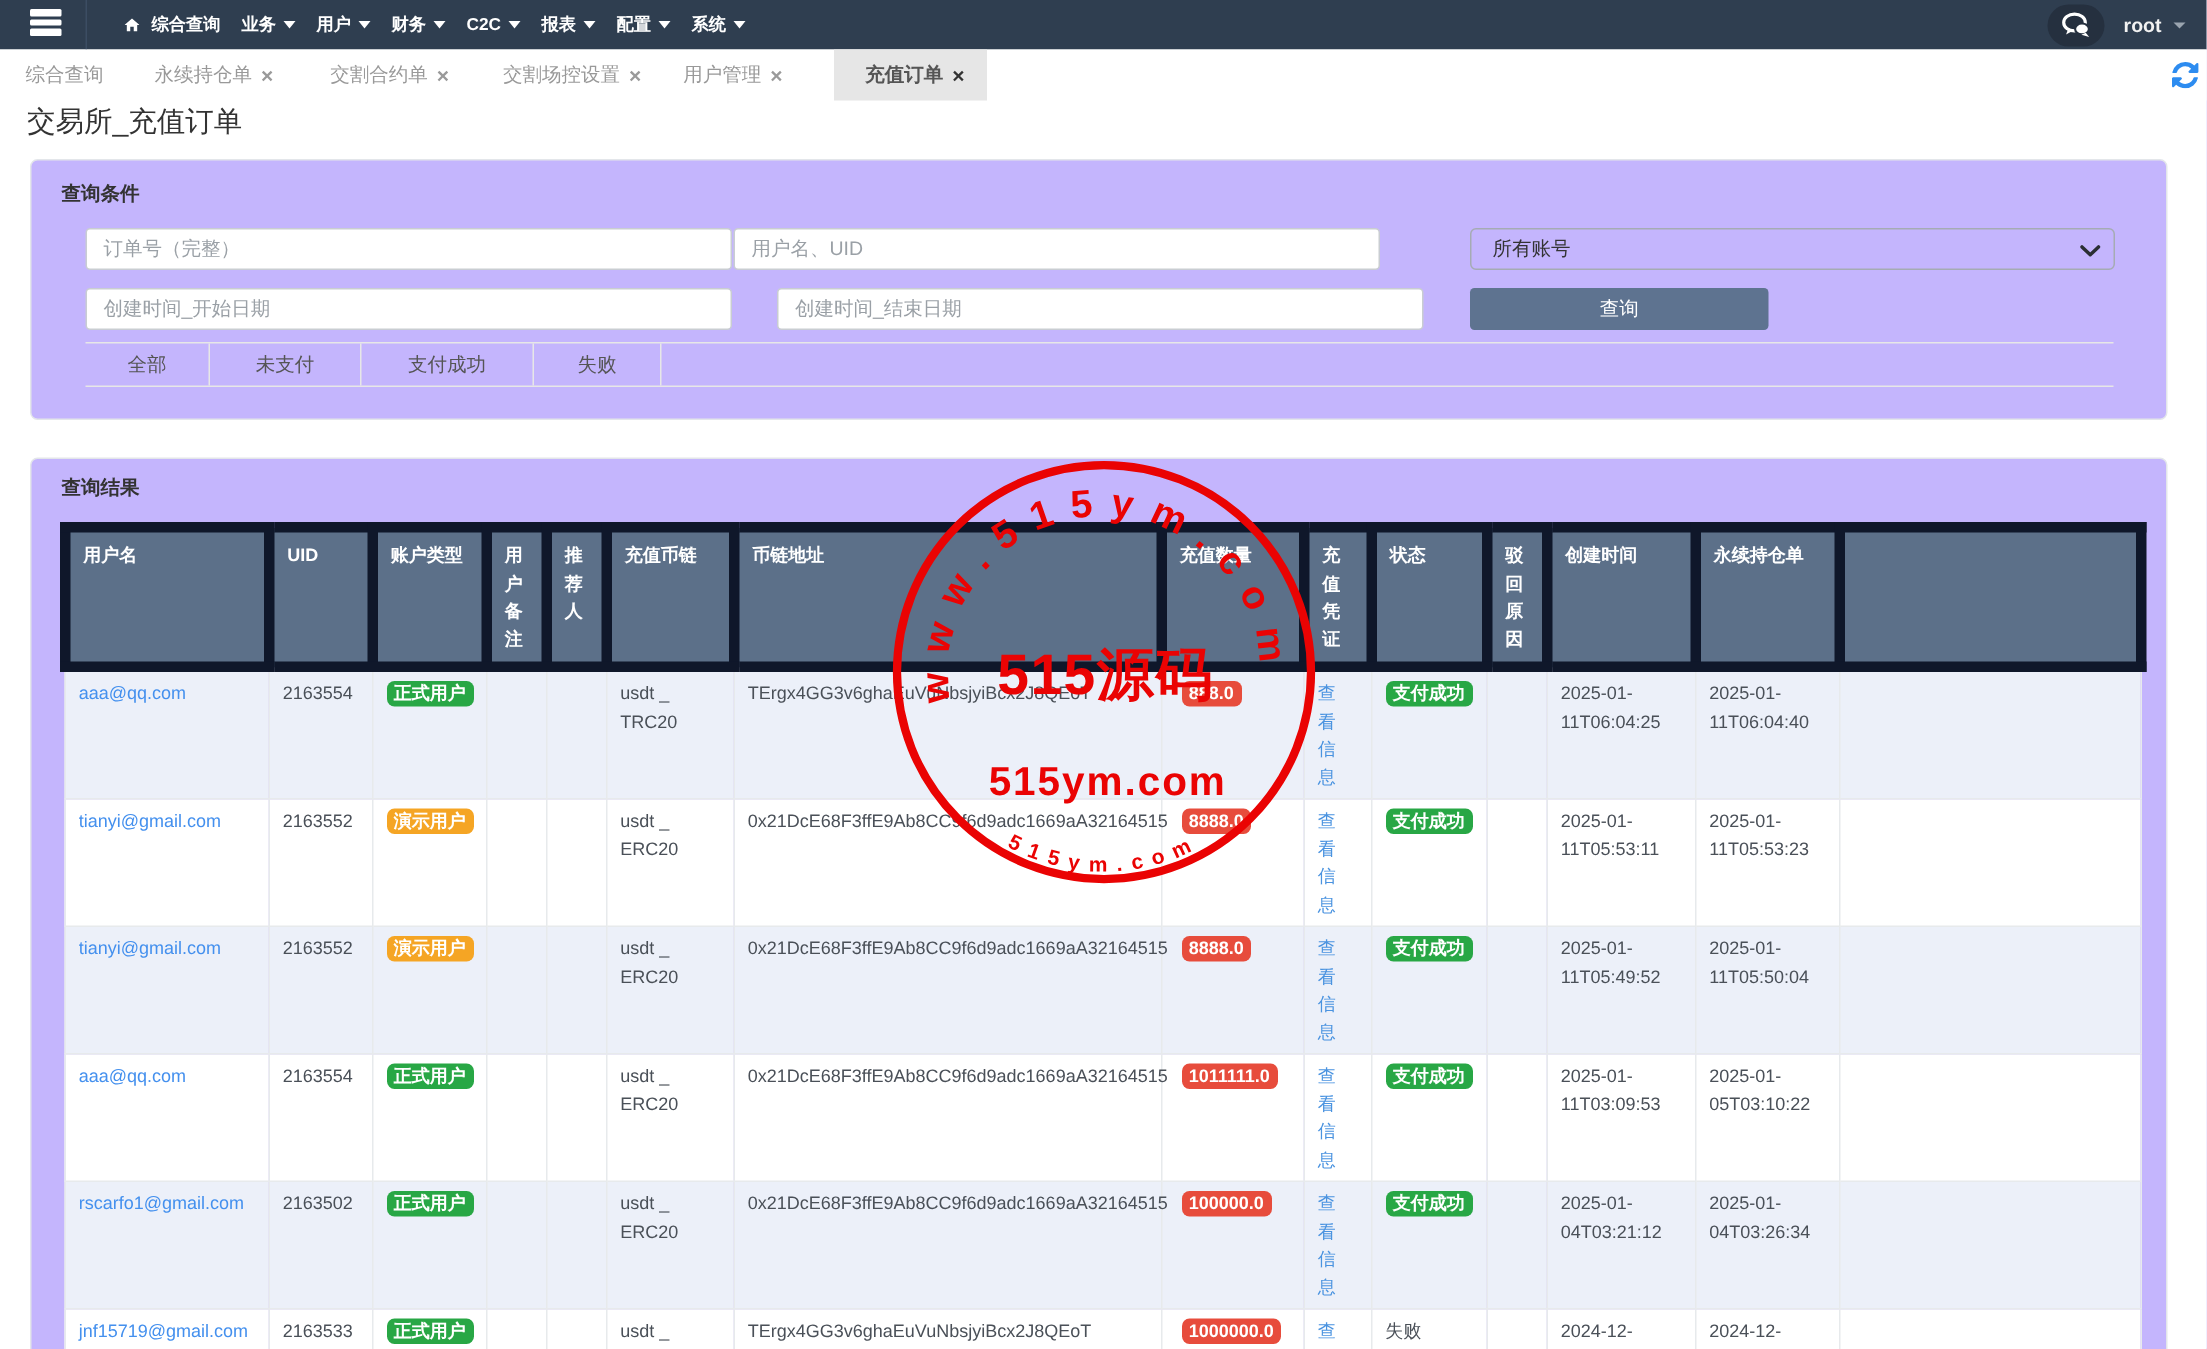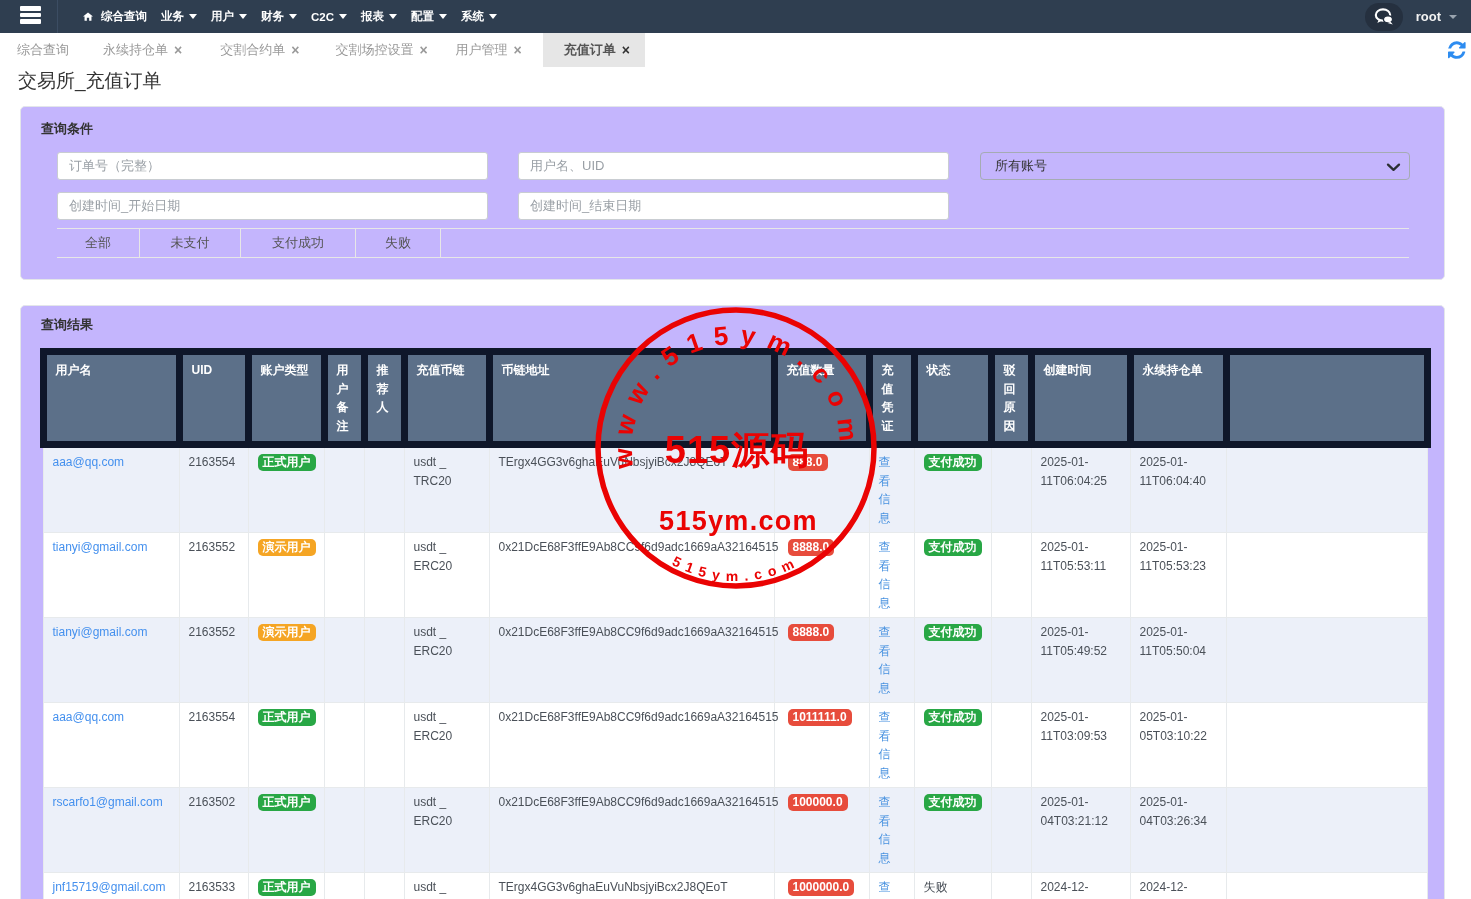--- a/index.html
+++ b/index.html
@@ -30,21 +30,21 @@
 
 .card { position:absolute; left:20px; width:1425px; background:#c4b5fd; border:1px solid #e3e6ea; border-radius:5px; }
 .card1 { top:106px; height:174px; }
 .card2 { top:305px; height:700px; }
 .card h2 { font-size:13px; color:#333; font-weight:bold; }
 .card1 h2 { position:absolute; left:20px; top:13px; }
 .card2 h2 { position:absolute; left:20px; top:10px; }
 .inp { position:absolute; height:28px; border:1px solid #c9cdd2; border-radius:3px; background:#fff;
   font-size:13px; color:#9aa0a6; line-height:26px; padding-left:11px; }
 .inp1 { left:36px; top:45px; width:431px; }
-.inp2 { left:497px; top:45px; width:431px; }
+.inp2 { left:468px; top:45px; width:431px; }
 .sel  { left:959px; top:45px; width:430px; height:28px; border:1px solid #a5abb3; border-radius:4px;
   position:absolute; font-size:13px; color:#333; line-height:26px; padding-left:14px; }
 .sel svg { position:absolute; right:8px; top:7px; }
 .inp3 { left:36px; top:85px; width:431px; }
 .inp4 { left:497px; top:85px; width:431px; }
 .qbtn { position:absolute; left:959px; top:85px; width:199px; height:28px; background:#5e7390; color:#fff;
   font-size:13px; text-align:center; line-height:28px; border-radius:3px; }
 .ftabs { position:absolute; left:36px; top:121px; width:1352px; height:30px;
   border-top:1px solid #e7e7e7; border-bottom:1px solid #e7e7e7; display:flex; }
 .ftab { font-size:13px; color:#555; display:flex; align-items:center; justify-content:center; border-right:1px solid #e7e7e7; }
@@ -101,41 +101,42 @@
     <span class="caret2"></span>
   </div>
 </div>
 
 <div class="tabs">
   <div class="tab" style="padding-left:17px;">综合查询</div>
   <div class="tab">永续持仓单 <span class="x">×</span></div>
   <div class="tab" style="margin-left:4px">交割合约单 <span class="x">×</span></div>
   <div class="tab" style="margin-left:2px">交割场控设置 <span class="x">×</span></div>
   <div class="tab" style="margin-left:-6px">用户管理 <span class="x">×</span></div>
-  <div class="tab active" style="margin-left:4px">充值订单 <span class="x">×</span></div>
+  <div class="tab active" style="margin-left:17px">充值订单 <span class="x">×</span></div>
 </div>
 <div class="refresh">
   <svg width="18" height="18" viewBox="0 0 18 18">
       <path d="M 17.31 10.9 Q 17.31 10.96 17.3 10.98 Q 16.57 14.05 14.23 15.96 Q 11.89 17.87 8.75 17.87 Q 7.08 17.87 5.52 17.24 Q 3.95 16.61 2.73 15.44 L 1.25 16.92 Q 1.03 17.13 0.73 17.13 Q 0.44 17.13 0.22 16.92 Q 0.0 16.7 0.0 16.4 L 0.0 11.27 Q 0.0 10.97 0.22 10.75 Q 0.44 10.53 0.73 10.53 L 5.87 10.53 Q 6.16 10.53 6.38 10.75 Q 6.6 10.97 6.6 11.27 Q 6.6 11.56 6.38 11.78 L 4.81 13.35 Q 5.63 14.11 6.66 14.52 Q 7.69 14.93 8.8 14.93 Q 10.34 14.93 11.66 14.19 Q 12.99 13.44 13.8 12.14 Q 13.92 11.94 14.4 10.8 Q 14.49 10.53 14.75 10.53 L 16.95 10.53 Q 17.1 10.53 17.2 10.64 Q 17.31 10.75 17.31 10.9 Z M 17.6 1.73 L 17.6 6.87 Q 17.6 7.16 17.38 7.38 Q 17.16 7.6 16.87 7.6 L 11.73 7.6 Q 11.44 7.6 11.22 7.38 Q 11.0 7.16 11.0 6.87 Q 11.0 6.57 11.22 6.35 L 12.8 4.77 Q 11.1 3.2 8.8 3.2 Q 7.26 3.2 5.94 3.94 Q 4.61 4.69 3.8 6.0 Q 3.68 6.19 3.2 7.34 Q 3.11 7.6 2.85 7.6 L 0.57 7.6 Q 0.42 7.6 0.32 7.49 Q 0.21 7.38 0.21 7.23 L 0.21 7.15 Q 0.95 4.08 3.3 2.17 Q 5.65 0.27 8.8 0.27 Q 10.47 0.27 12.05 0.9 Q 13.64 1.54 14.86 2.7 L 16.35 1.22 Q 16.57 1.0 16.87 1.0 Q 17.16 1.0 17.38 1.22 Q 17.6 1.44 17.6 1.73 Z" fill="#2d8cf0"></path>
     </svg>
 </div>
 
 <div class="title">交易所_充值订单</div>
 
 <div class="card card1">
   <h2>查询条件</h2>
   <div class="inp inp1">订单号（完整）</div>
   <div class="inp inp2">用户名、UID</div>
   <div class="sel">所有账号
     <svg width="15" height="14" viewBox="0 0 15 14">
         <path d="M2 4.6 L7.5 9.8 L13 4.6" stroke="#2b2f33" stroke-width="2.3" fill="none" stroke-linecap="round" stroke-linejoin="round"></path>
       </svg>
   </div>
   <div class="inp inp4">创建时间_结束日期</div>
   <div class="inp inp3">创建时间_开始日期</div>
+  <div class="qbtn">查询</div>
   <div class="ftabs">
     <div class="ftab" style="width:83px">全部</div>
     <div class="ftab" style="width:101px">未支付</div>
     <div class="ftab" style="width:115px">支付成功</div>
     <div class="ftab" style="width:85px">失败</div>
   </div>
 </div>
 
 <div class="card card2">
   <h2>查询结果</h2>

